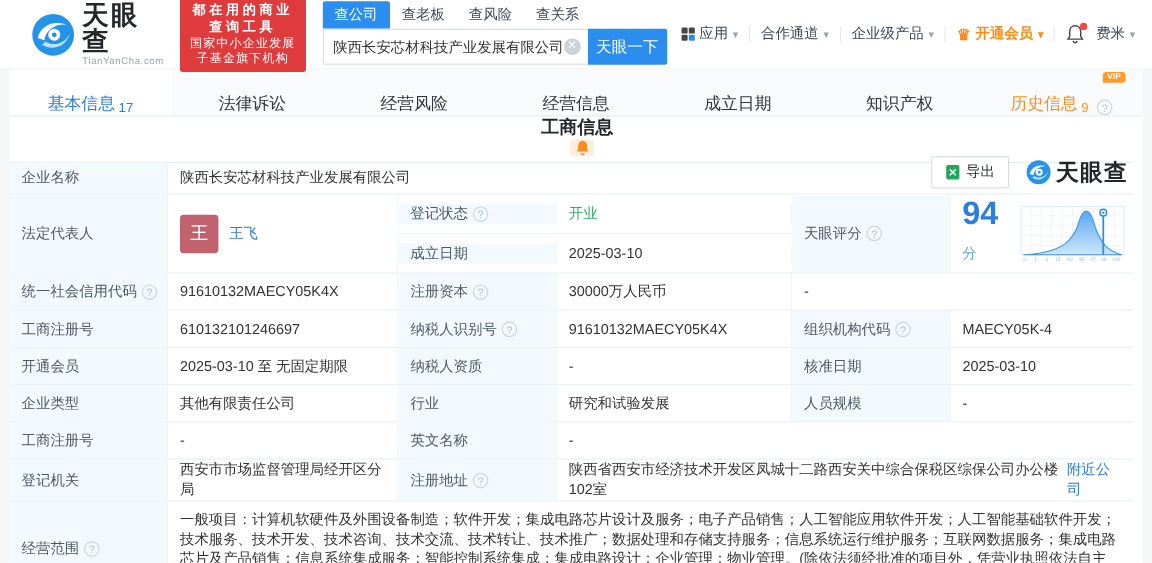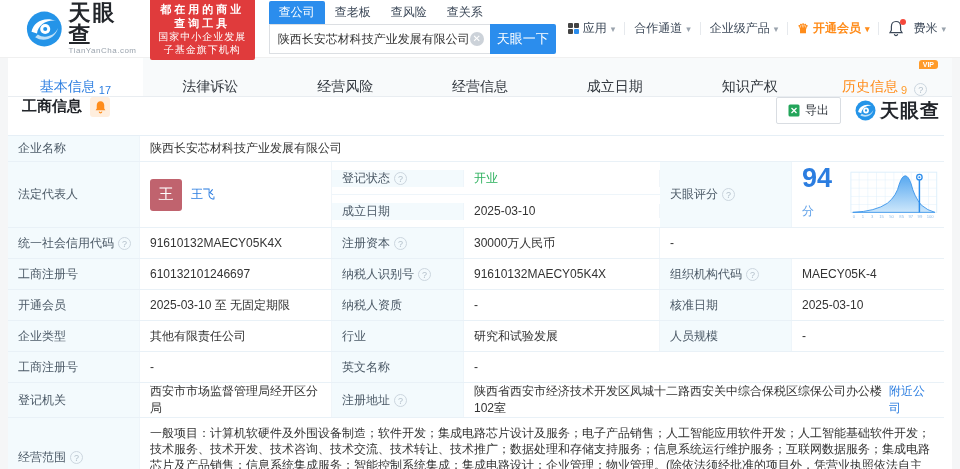--- a/index.html
+++ b/index.html
@@ -44,21 +44,21 @@
   .tab.active { background:#fff; color:#2b7de0; }
   .tab .tcount { font-size:11px; margin-top:-6px; }
   .tab.active .tcount { color:#2b7de0; }
   .tab.orange { color:#ff8c1a; }
   .tab.orange .tcount { color:#ff9b2a; }
   .vipbadge { position:absolute; top:2px; right:14px; background:#ff9b2a; color:#fff; font-size:7px; font-weight:bold; padding:1px 4px; border-radius:3px 3px 3px 0; }
   .help { display:inline-block; width:13px; height:13px; border:1px solid #ccd6df; border-radius:50%; color:#b4c0cb; font-size:9px; line-height:12px; text-align:center; margin-left:4px; cursor:pointer; flex:none; }
   .help::before { content:"?"; }
 
   
-  .sechead { height:38px; display:flex; align-items:flex-start; padding:0 12px 0 14px; }
+  .sechead { height:38px; display:flex; align-items:center; padding:0 12px 0 14px;flex-direction:column; }
   .sectitle { font-size:15px; font-weight:bold; color:#23262b; }
   .bellchip { width:20px; height:20px; margin-left:8px; background:#ffeedd; border-radius:3px; display:flex; align-items:center; justify-content:center; cursor:pointer; }
   .secright { margin-left:auto; display:flex; align-items:center; gap:14px; }
   .exportbtn { display:flex; align-items:center; gap:5px; border:1px solid #d9dde2; border-radius:2px; background:#fff; padding:4px 11px; font-size:12px; color:#30363d; cursor:pointer; }
   .wmark { display:flex; align-items:center; gap:4px; }
   .wmark svg { width:21px; height:21px; }
   .wmark-txt { font-size:19px; font-weight:bold; color:#23262b; letter-spacing:1px; }
 
   
   .tbl { margin:0 8px 0 0; border-top:1px solid #e6eff6; }

